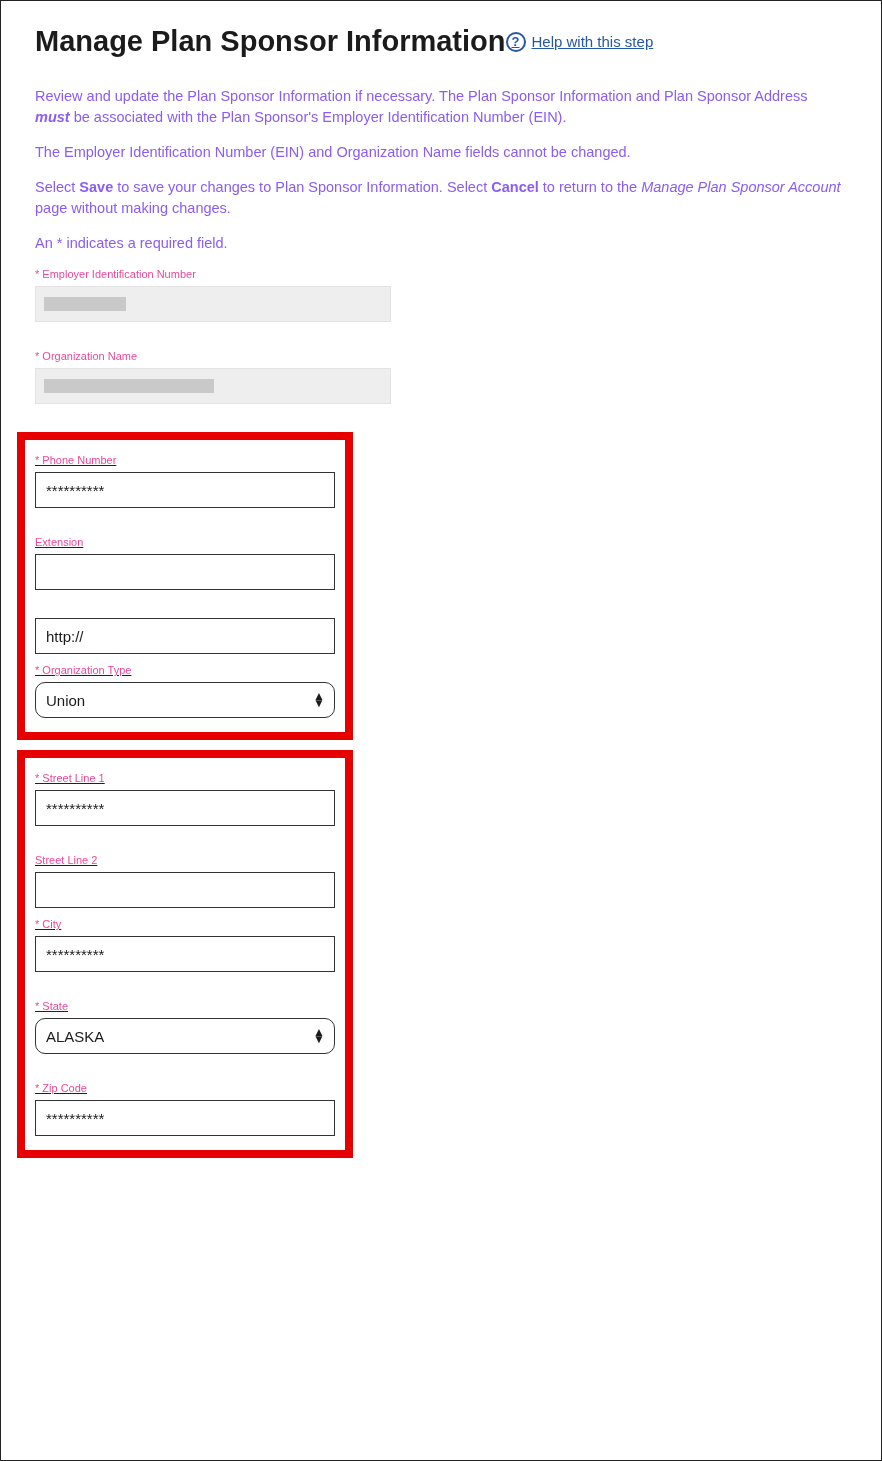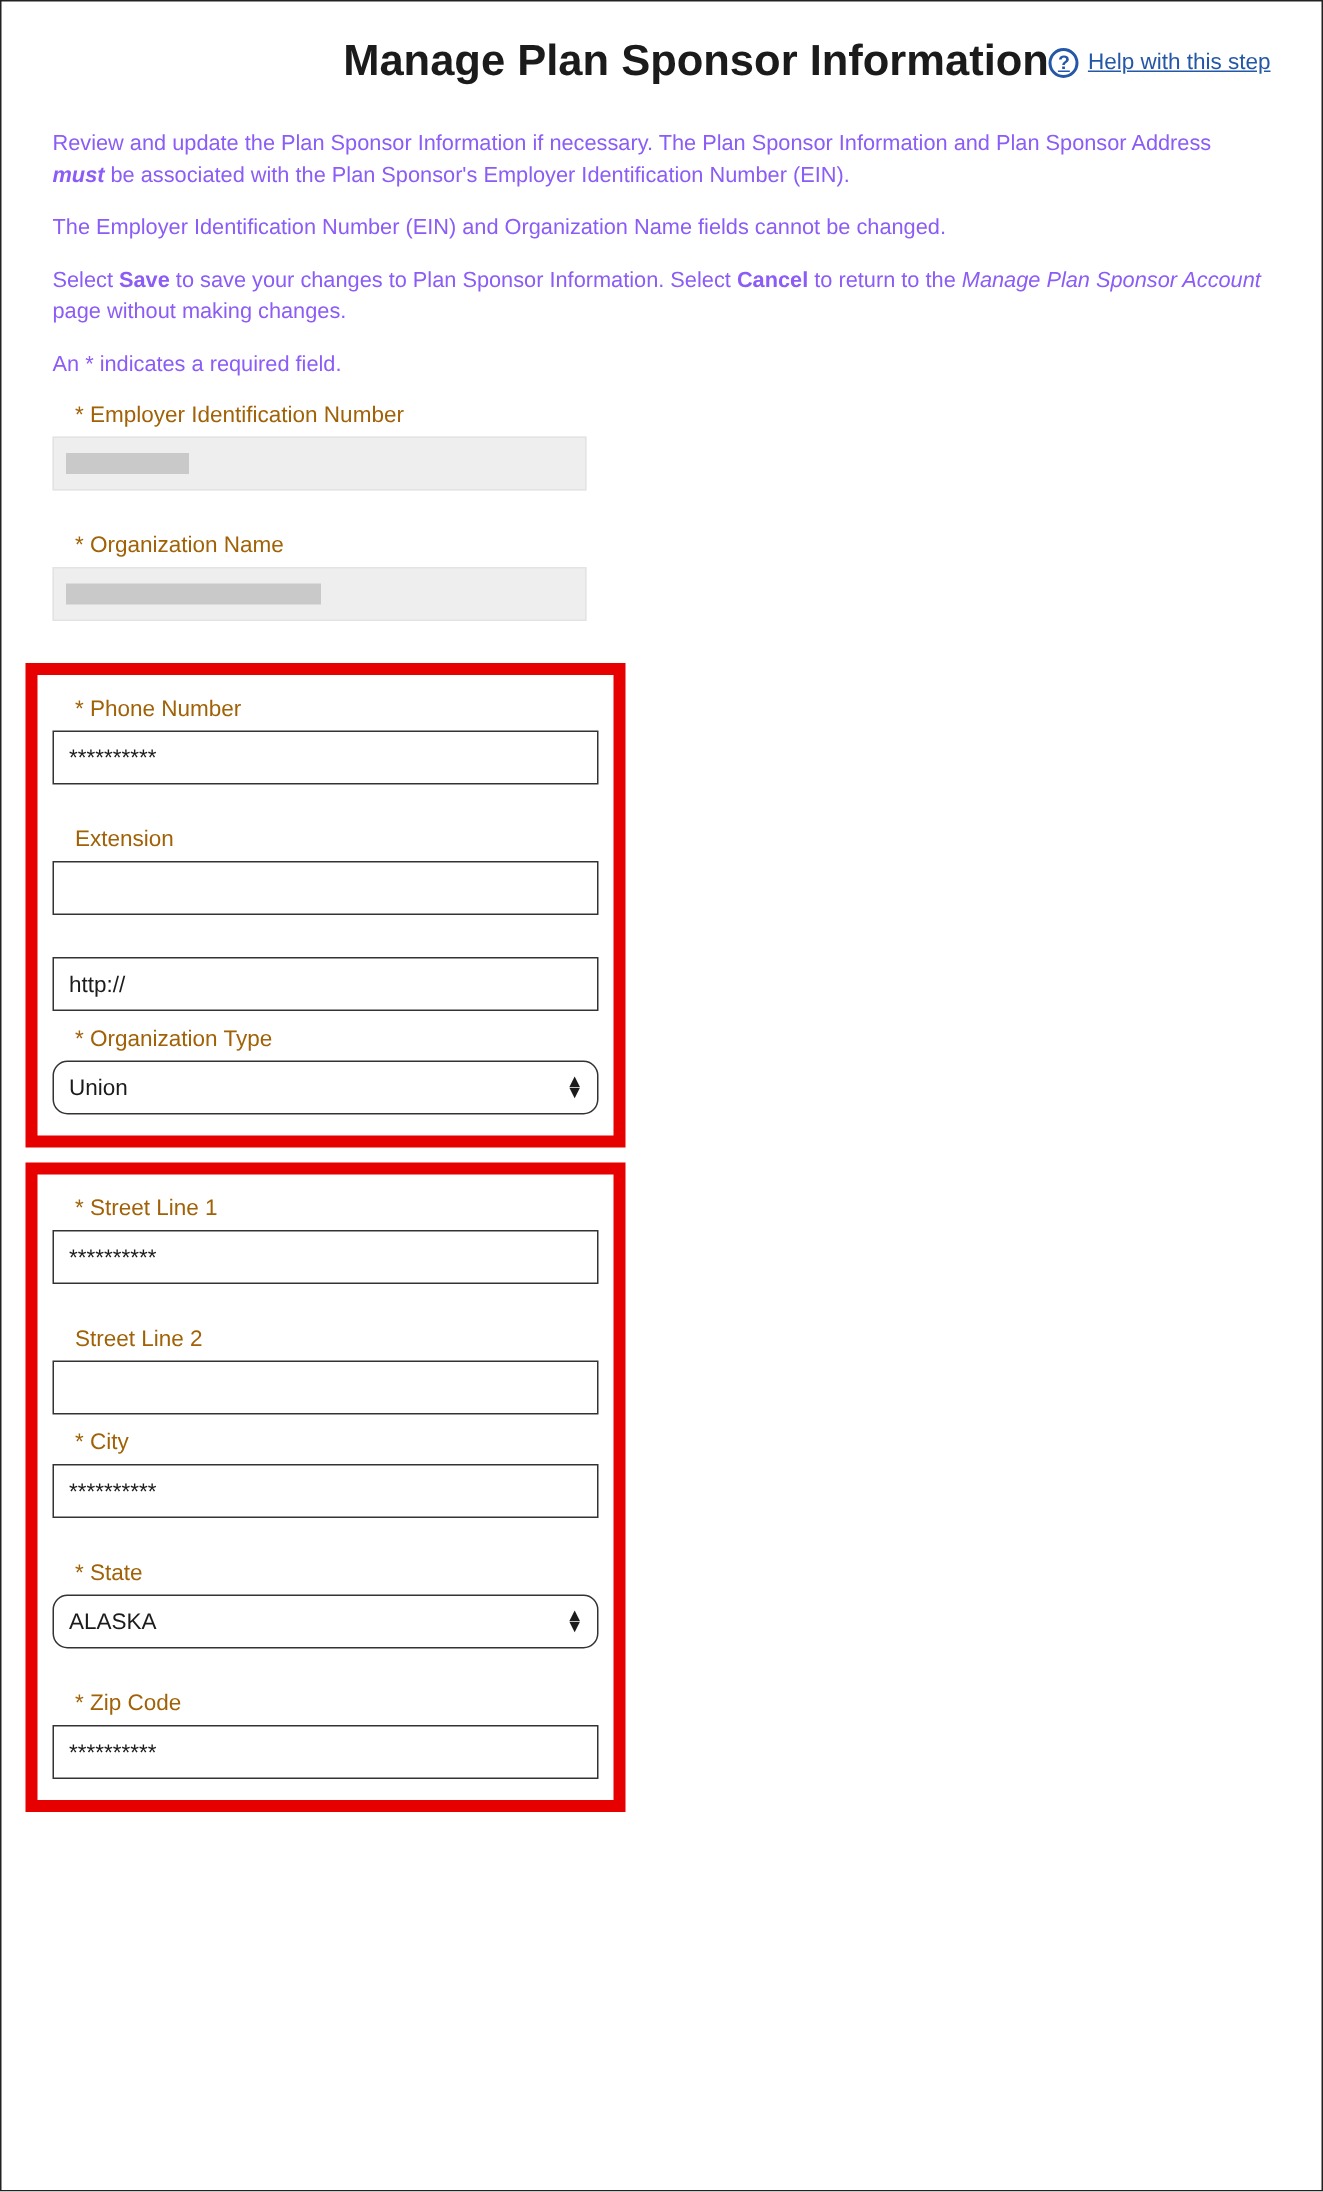--- a/index.html
+++ b/index.html
@@ -13,21 +13,21 @@
   .outer {
     border: 1px solid #222;
     width: 882px;
     min-height: 1461px;
     margin: 0 auto;
     padding: 24px 34px 40px 34px;
     position: relative;
   }
   .header-row {
     display: flex;
-    justify-content: flex-end;
+    justify-content: flex-start;
     align-items: center;
     margin-bottom: 28px;
   }
   h1.page-title {
     font-size: 29px;
     font-weight: 700;
     margin: 0;
     color: #1b1b1b;
   }
   .help-link {
@@ -68,25 +68,24 @@
     margin: 40px 0 22px 0;
     color: #1b1b1b;
   }
 
   .form-col {
     width: 356px;
   }
   .field-block { margin-bottom: 28px; }
   .field-block.tight { margin-bottom: 10px; }
   .field-label {
-    font-size: 15px;
-    color: #a16207;
+    font-size: 11px;
+    color: #ec4899;
     margin-bottom: 6px;
     display: block;
-    margin-left: 15px;
   }
   .ro-field {
     width: 100%;
     height: 36px;
     background: #eeeeee;
     border: 1px solid #e3e3e3;
     display: flex;
     align-items: center;
     padding: 0 8px;
   }
@@ -121,21 +120,22 @@
     pointer-events: none;
     font-size: 12px;
     color: #1b1b1b;
     line-height: 0.6;
   }
 
   .red-box {
     border: 8px solid #e60000;
     padding: 14px 10px 10px 10px;
     margin-left: -18px;
-    width: 400px;
+    width: 336px;
+    text-decoration: underline;
   }
   .red-box .field-block:last-child { margin-bottom: 4px; }
   .red-box .text-input, .red-box .select-input { border: 1px solid #333; }
 
   .addr-red-box { margin-top: 10px; }
 </style>
 </head>
 <body>
 
 <div class="outer">

